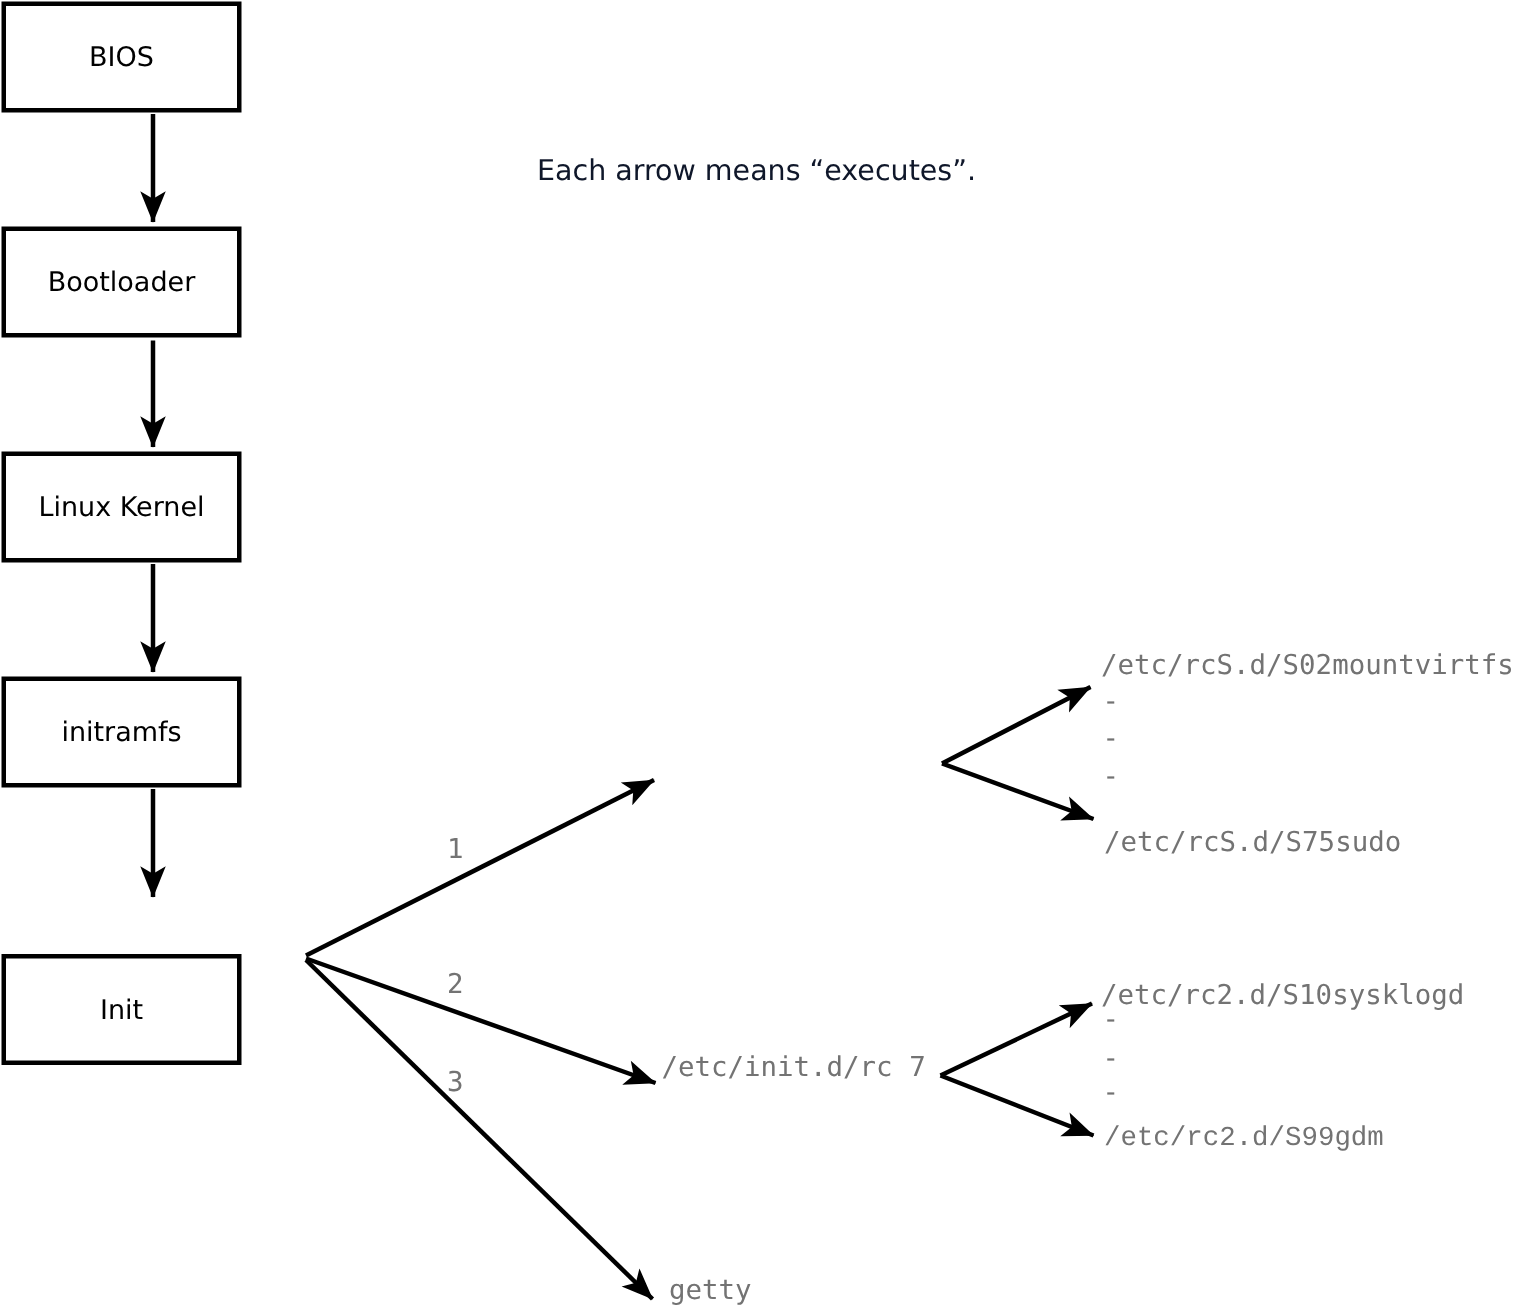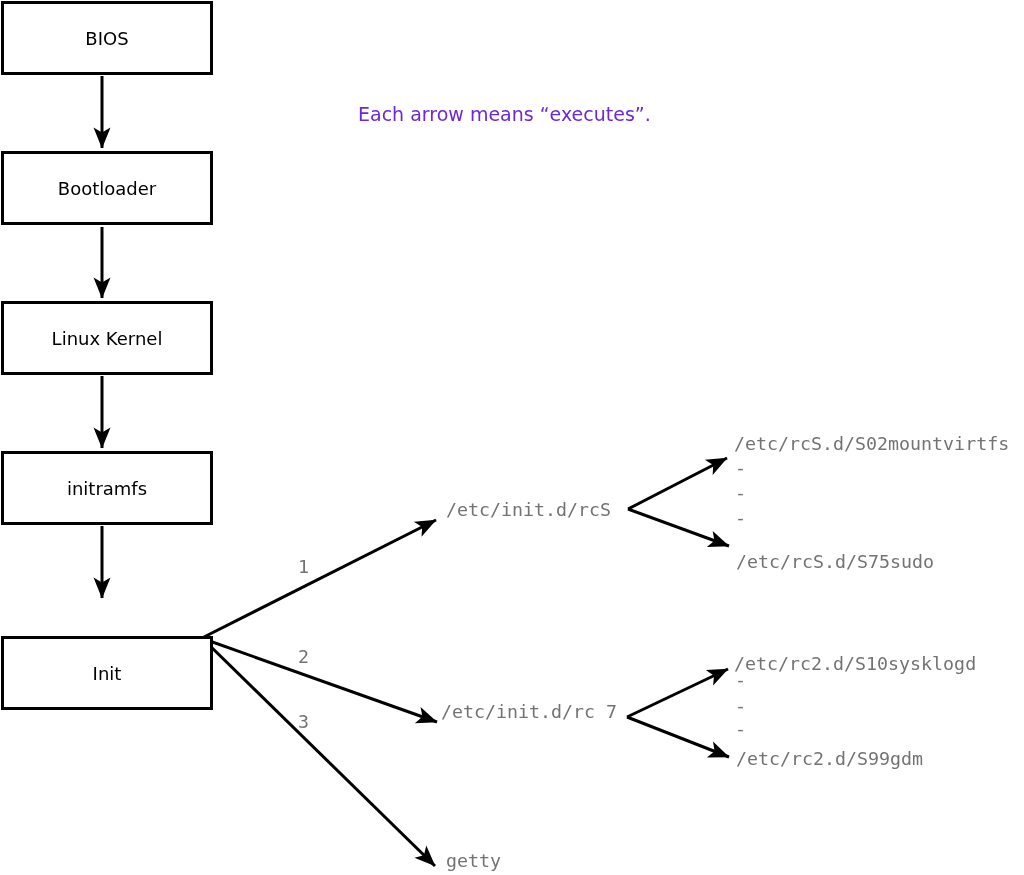--- a/index.html
+++ b/index.html
@@ -17,38 +17,38 @@
   .arrow-layer {
     position: absolute;
     left: 0;
     top: 0;
     width: 1024px;
     height: 875px;
   }
   .node-box {
     position: absolute;
     left: 1px;
-    width: 212px;
+    width: 160px;
     height: 74px;
     box-sizing: border-box;
     border: 3px solid #000000;
     background: #ffffff;
     display: flex;
     align-items: center;
     justify-content: center;
     font-family: "DejaVu Sans", "Liberation Sans", sans-serif;
     font-size: 18px;
     color: #000000;
     text-align: center;
   }
   .note {
     position: absolute;
     font-family: "DejaVu Sans", "Liberation Sans", sans-serif;
     font-size: 19px;
-    color: #6d28d9;
+    color: #0f172a;
     white-space: pre;
   }
   .mono {
     position: absolute;
     font-family: "DejaVu Sans Mono", "Liberation Mono", monospace;
     font-size: 18.3px;
     line-height: 22px;
     color: #737373;
     white-space: pre;
   }
@@ -96,29 +96,28 @@
   <div class="node-box" style="top:636px;">
     <span>Init</span>
   </div>
 
   <div class="note" style="left:358px; top:103px;">Each arrow means “executes”.</div>
 
   <div class="mono" style="left:298px; top:556px;">1</div>
   <div class="mono" style="left:298px; top:646px;">2</div>
   <div class="mono" style="left:298px; top:711px;">3</div>
 
-  <div class="mono" style="left:446px; top:499px;">/etc/init.d/rcS</div>
   <div class="mono" style="left:734px; top:433px;">/etc/rcS.d/S02mountvirtfs</div>
   <div class="mono" style="left:735px; top:457px;">-</div>
   <div class="mono" style="left:735px; top:482px;">-</div>
   <div class="mono" style="left:735px; top:507px;">-</div>
   <div class="mono" style="left:736px; top:534px;margin-top:17px;">/etc/rcS.d/S75sudo</div>
 
   <div class="mono" style="left:441px; top:701px;">/etc/init.d/rc 7</div>
   <div class="mono" style="left:734px; top:641px;margin-top:12px;">/etc/rc2.d/S10sysklogd</div>
   <div class="mono" style="left:735px; top:669px;">-</div>
   <div class="mono" style="left:735px; top:695px;">-</div>
   <div class="mono" style="left:735px; top:718px;">-</div>
-  <div class="mono" style="left:736px; top:748px;">/etc/rc2.d/S99gdm</div>
+  <div class="mono" style="left:736px; top:748px;font-family:Liberation Mono, monospace;">/etc/rc2.d/S99gdm</div>
 
   <div class="mono" style="left:446px; top:850px;">getty</div>
 
 </div>
 
 </body></html>

